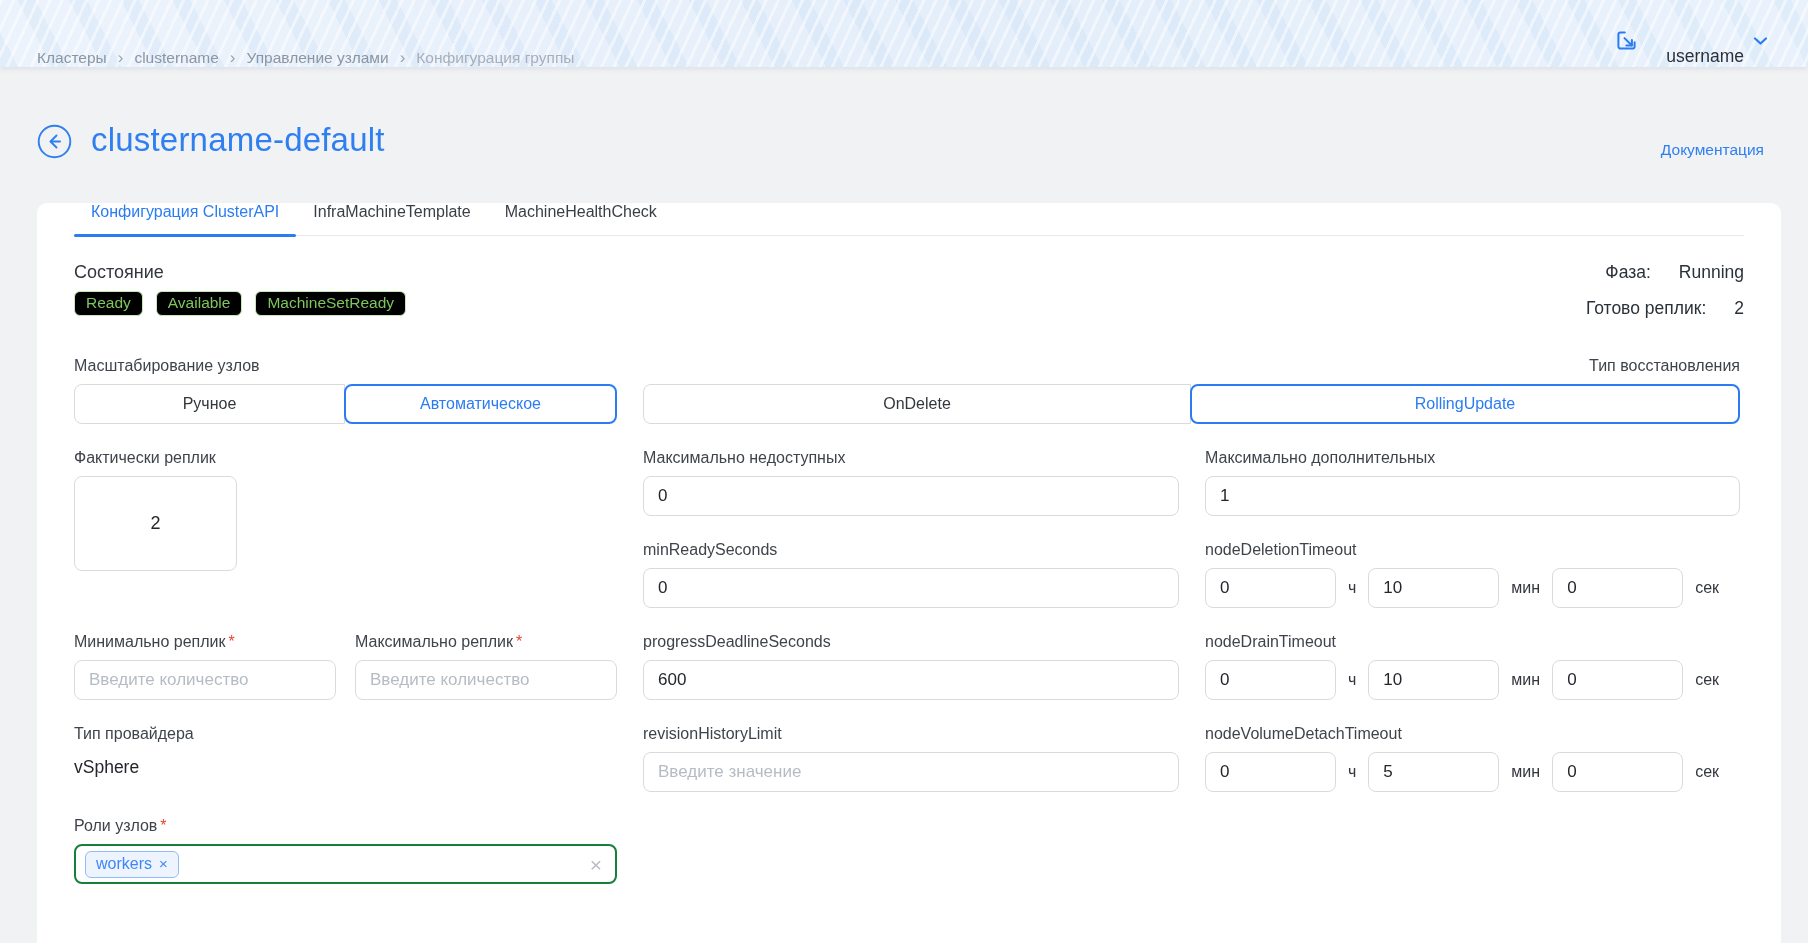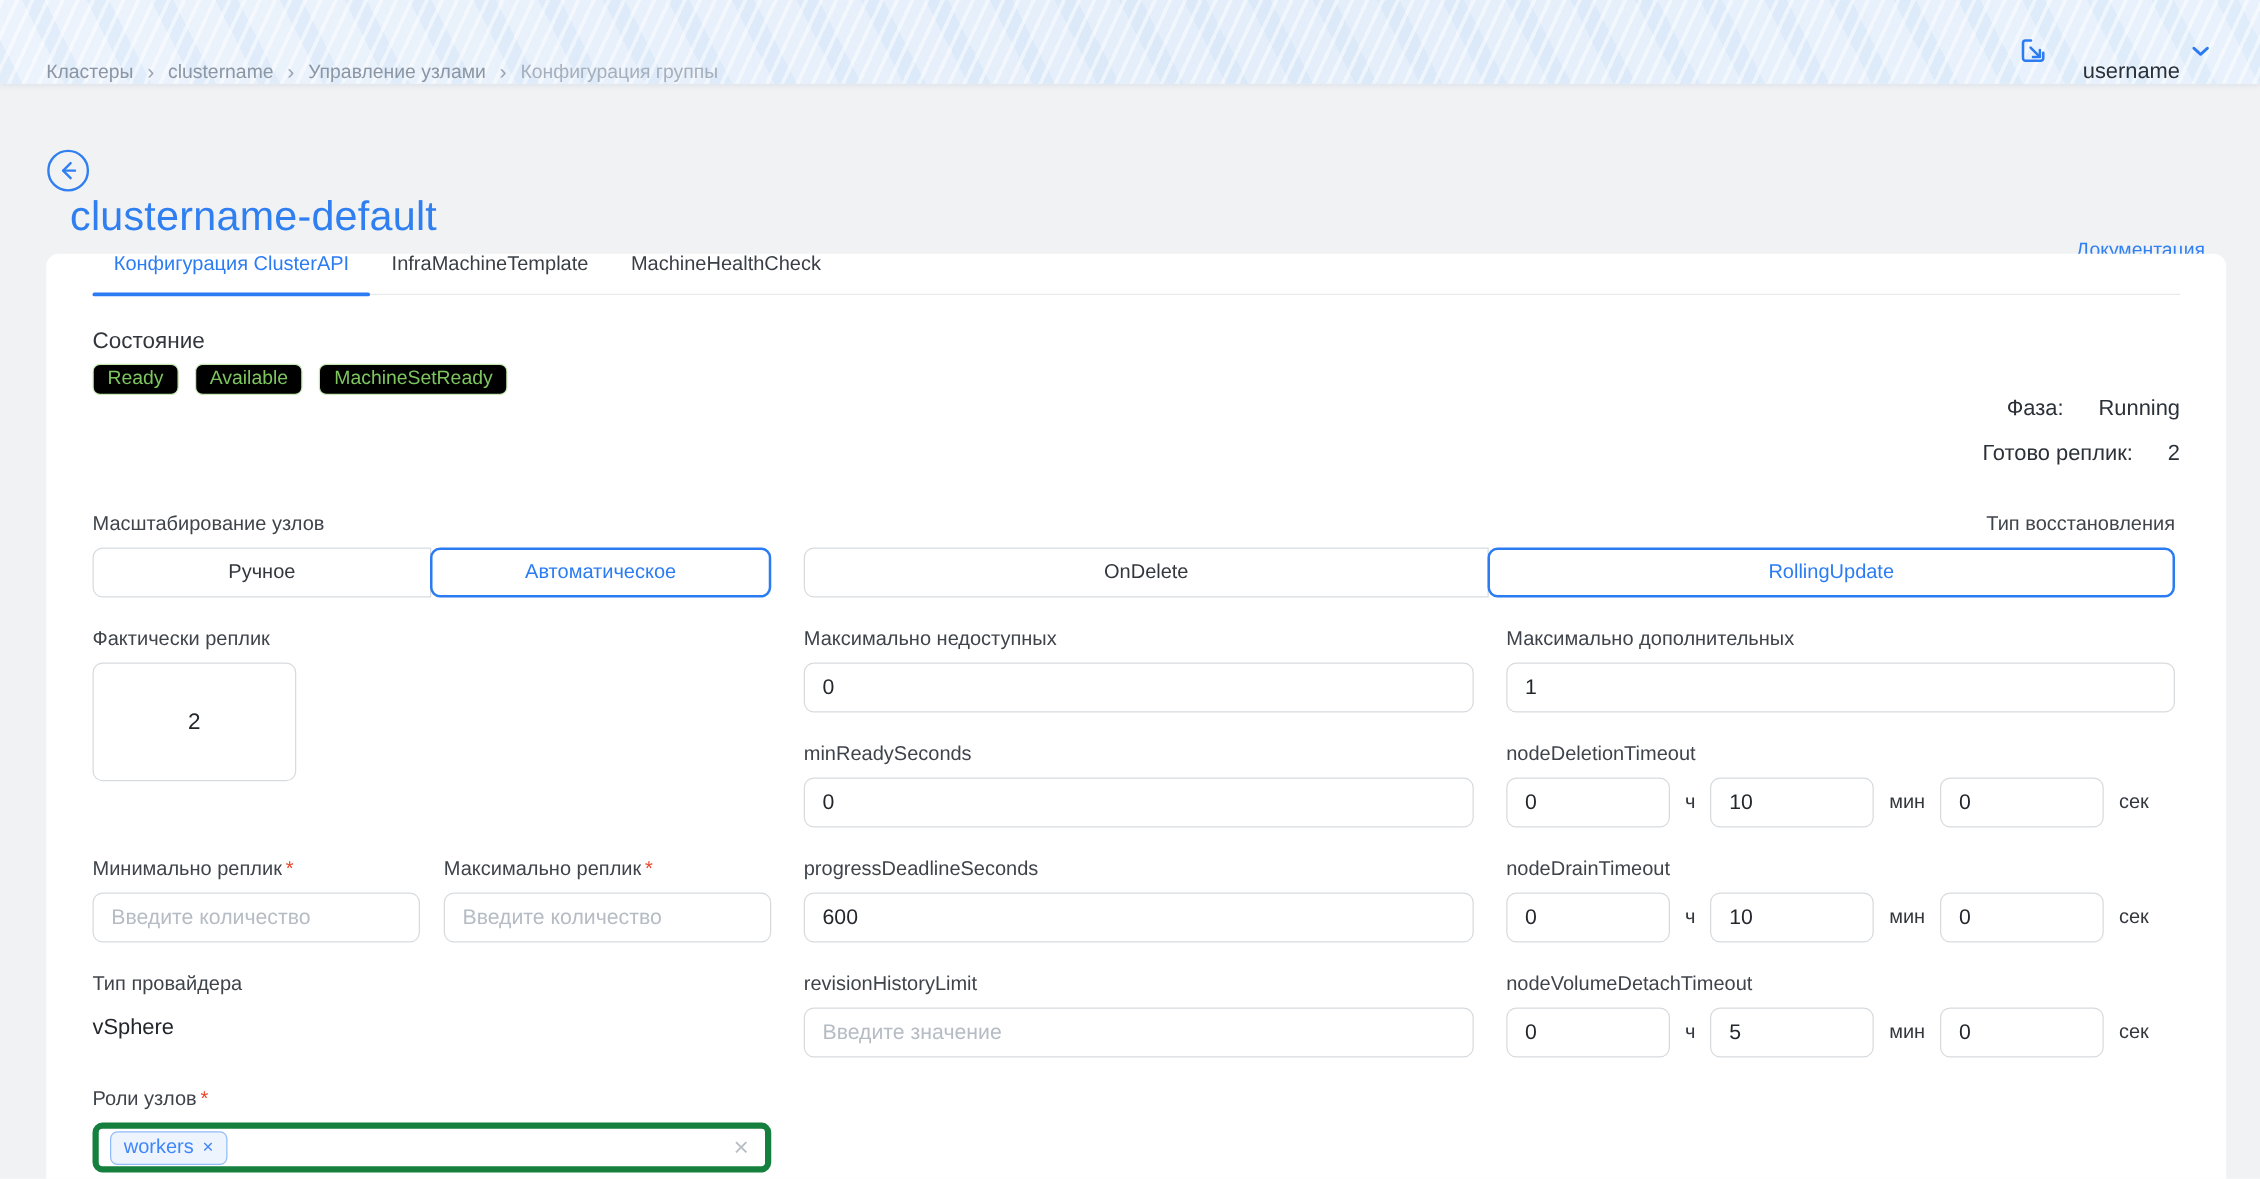--- a/index.html
+++ b/index.html
@@ -27,22 +27,22 @@
   .breadcrumb .crumb { cursor:pointer; }
   .breadcrumb .crumb.current { color:#a6afbc; cursor:default; }
   .breadcrumb .sep { color:#9aa3b0; font-size:17px; line-height:1; transform:translateY(-1px); }
   .topbar-right { margin-left:auto; display:flex; align-items:center; gap:26px; }
   .export-icon { width:27px; height:27px; cursor:pointer; display:block; }
   .user-chip { display:flex; align-items:center; gap:9px; cursor:pointer; }
   .user-name { font-size:17.5px; color:#2b3138;margin-top:32px; }
 
   
   .title-row {
-    display:flex; align-items:flex-start;
-    margin:52px 44px 0 37px; height:40px;flex-direction:column;
+    display:flex; align-items:flex-end;
+    margin:52px 44px 0 37px; height:40px;
   }
   .back-btn { width:35px; height:35px; cursor:pointer; flex:0 0 auto; }
   .page-title { font-size:33px; font-weight:500; color:#2f7ff0; margin-left:19px; letter-spacing:0.2px; }
   .docs-link { margin-left:auto; font-size:15.5px; color:#2f7ff0; cursor:pointer; }
 
   
   .card {
     position:relative;
     margin:33px 27px 0 37px;
     width:1744px; height:840px;
@@ -54,21 +54,21 @@
   
   .tabs { display:flex; margin-top:44px; border-bottom:1px solid #e7e9eb; }
   .tab { position:relative; padding:0 17px 14px; font-size:16px; color:#3a3f46; cursor:pointer; white-space:nowrap; }
   .tab.active { color:#2b7cf2; }
   .tab.active::after {
     content:""; position:absolute; left:0; right:0; bottom:-2px;
     height:3px; border-radius:3px; background:#2b7cf2;
   }
 
   
-  .status-row { display:flex; margin-top:26px;flex-direction:column; }
+  .status-row { display:flex; margin-top:26px; }
   .status-label { font-size:18px; color:#33373d; }
   .badges { display:flex; gap:13px; margin-top:8px; }
   .badge {
     font-size:15.5px; color:#7dc65f;
     border:1px solid #c6e8b4; background:#000000;
     border-radius:6px; padding:2px 11px 3px;
   }
   .status-right { margin-left:auto; text-align:right; font-size:17.5px; color:#2b3138; }
   .status-right .line { margin-bottom:15px; white-space:nowrap; }
   .status-right .val { margin-left:28px; }
@@ -118,21 +118,21 @@
   .dual { display:flex; gap:19px; }
   .dual > div { flex:1; }
 
   .time-row { display:flex; align-items:center; gap:12px; }
   .time-row .text-input { width:131px; flex:0 0 131px; }
   .time-unit { font-size:16px; color:#33373d; }
 
   .plain-value { font-size:17.5px; color:#23262b; margin-top:14px; }
 
   .multiselect {
-    height:40px; border:5px solid #15803d; border-radius:8px;
+    height:40px; border:2px solid #15803d; border-radius:8px;
     display:flex; align-items:center; padding:0 13px 0 9px;
     background:#fff; cursor:text;
   }
   .tag {
     display:flex; align-items:center; gap:7px;
     background:#edf4fe; border:1px solid #8fbcf9; border-radius:6px;
     color:#3f86f8; font-size:16px; padding:3px 10px 4px; cursor:default;
   }
   .tag-x { cursor:pointer; font-size:15px; line-height:1; }
   .clear-x { margin-left:auto; color:#b9bec6; font-size:21px; line-height:1; cursor:pointer; }

